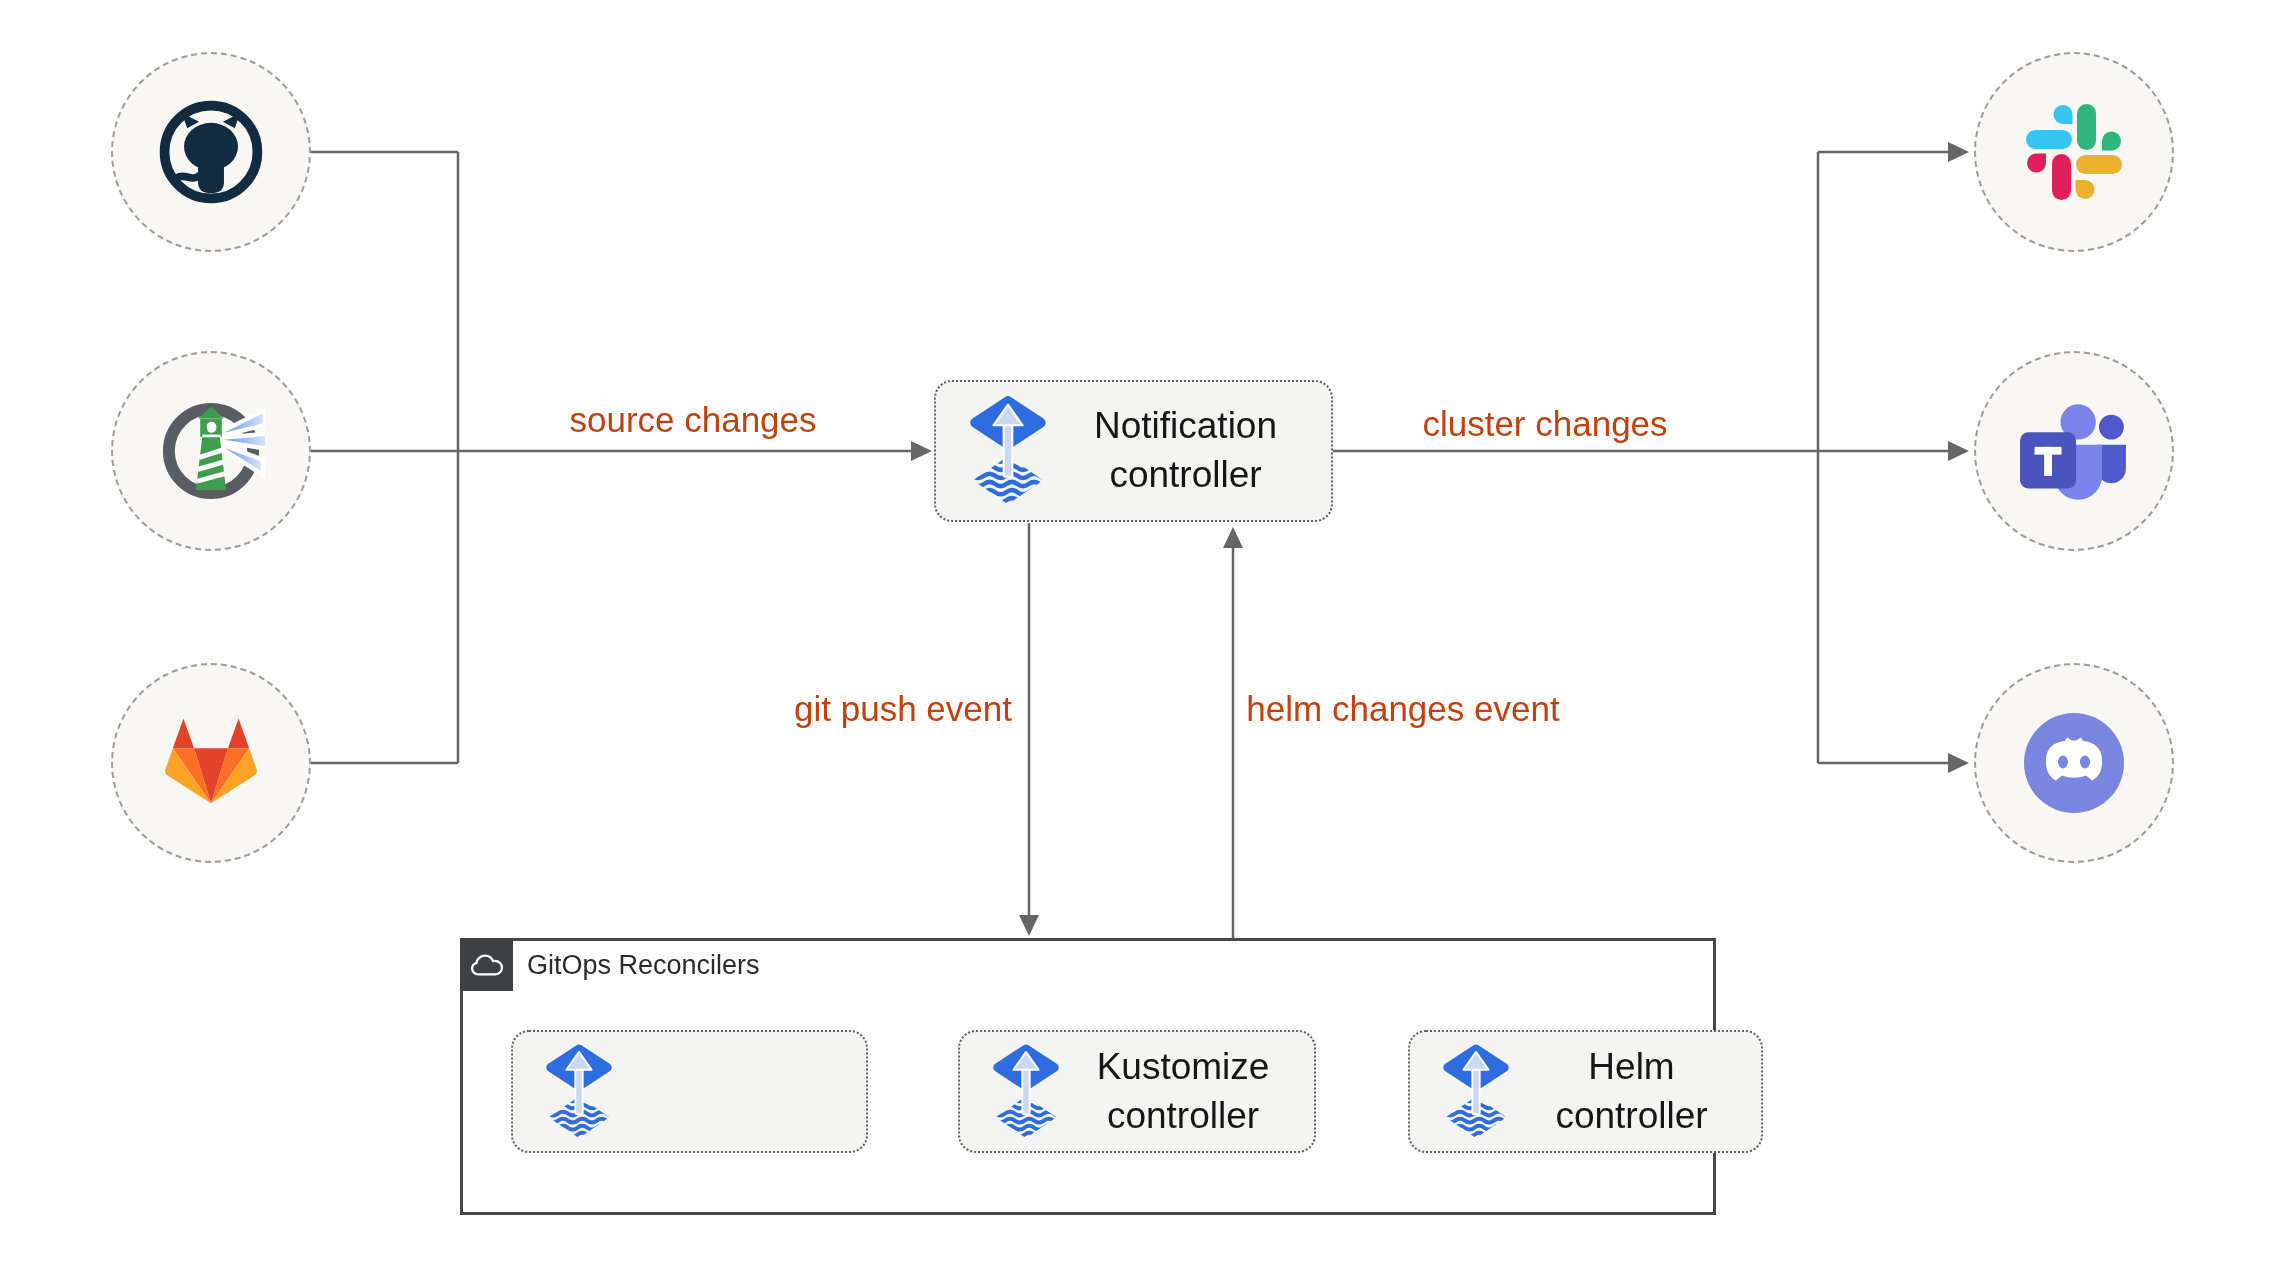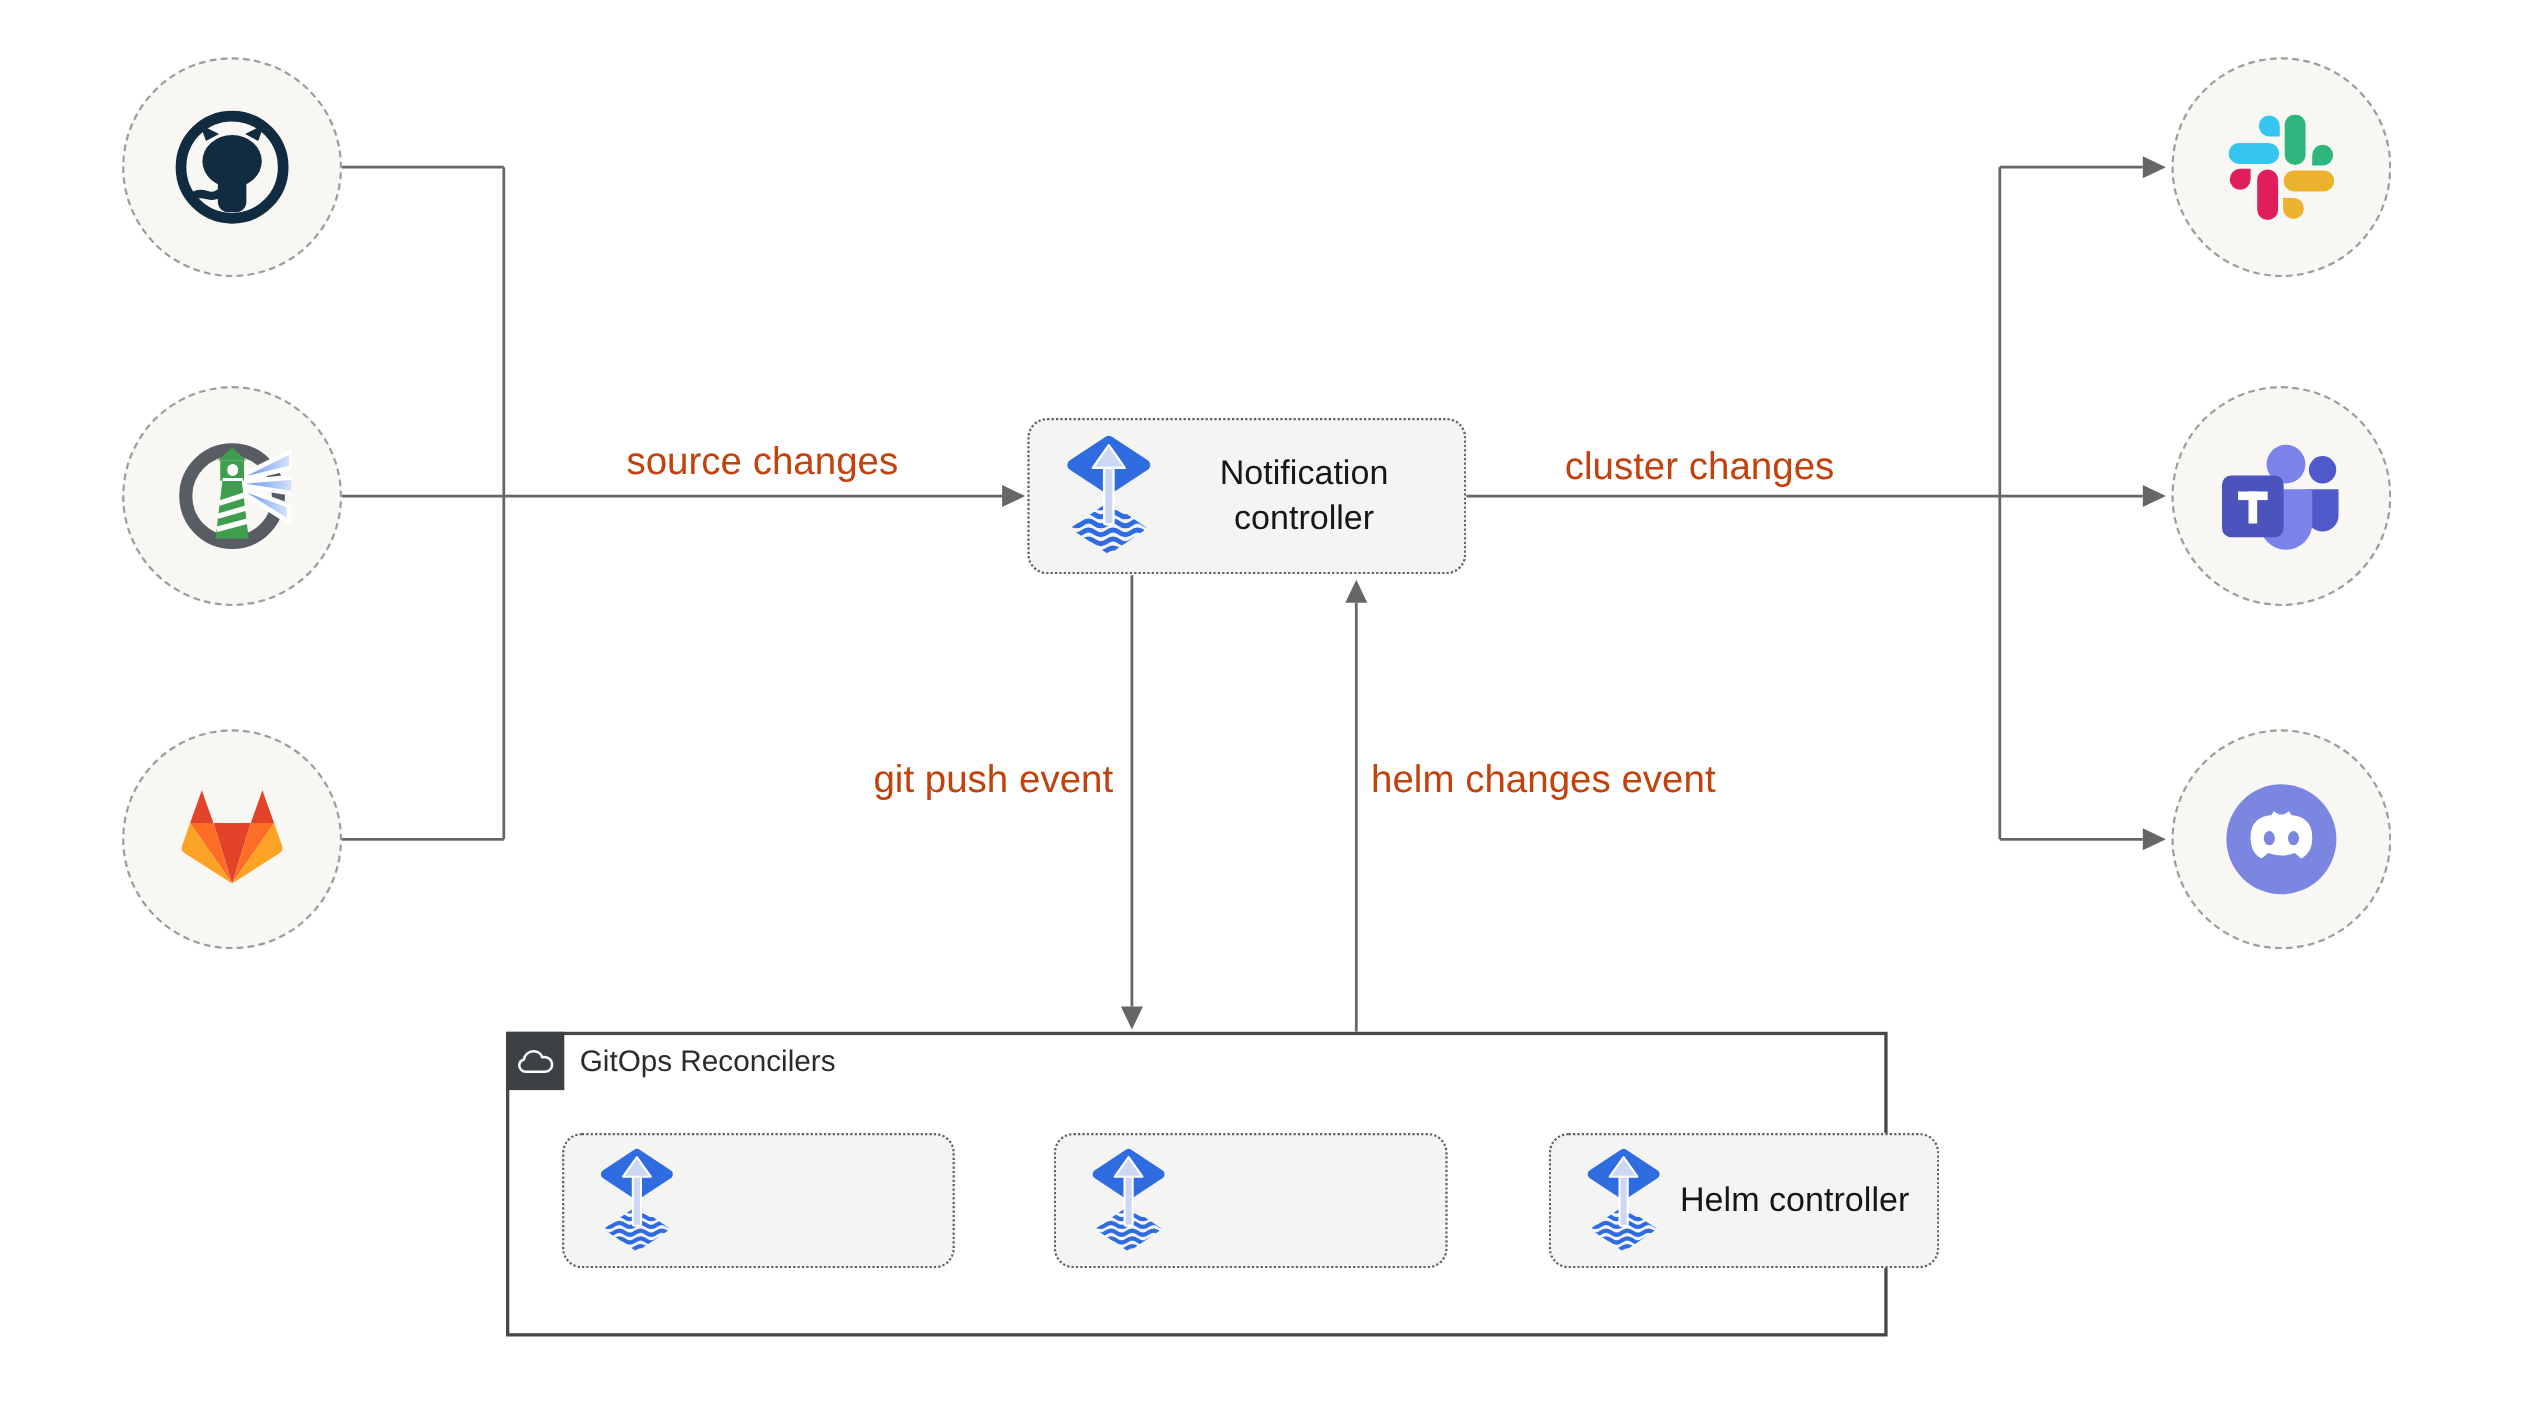--- a/index.html
+++ b/index.html
@@ -23,21 +23,21 @@
 
   
   .cbox {
     position:absolute; box-sizing:border-box;
     border:2.5px dotted #5f5f5f; border-radius:18px;
     background:var(--node-fill,#f4f4f3);
     display:flex; align-items:center;
   }
   .cbox .node-icon { margin-left:28px; flex:0 0 auto; }
   .cbox .label {
-    flex:1 1 auto; text-align:center; font-size:31px; line-height:1.32;
+    flex:1 1 auto; text-align:center; font-size:37px; line-height:1.32;
     color:#161616; padding:0 18px 0 6px;
   }
 
   
   .group { position:absolute; box-sizing:border-box; border:3px solid #474747; background:#ffffff; }
   .group-header {
     position:absolute; left:-3px; top:-3px; width:53px; height:53px;
     background:var(--group-header,#3d4144);
     display:flex; align-items:center; justify-content:center;
   }
@@ -278,20 +278,21 @@
               <path d="M-4,89.5 q6.5,-5 13,0 t13,0 t13,0 t13,0 t13,0 t13,0 t13,0 t13,0" fill="none" stroke="#2e6ce0" stroke-width="5.2"></path>
               <path d="M-4,99 q6.5,-5 13,0 t13,0 t13,0 t13,0 t13,0 t13,0 t13,0 t13,0" fill="none" stroke="#2e6ce0" stroke-width="5.2"></path>
               <path d="M-4,108.5 q6.5,-5 13,0 t13,0 t13,0 t13,0 t13,0 t13,0 t13,0 t13,0" fill="none" stroke="#2e6ce0" stroke-width="5.2"></path>
               <path d="M-4,118 q6.5,-5 13,0 t13,0 t13,0 t13,0 t13,0 t13,0 t13,0 t13,0" fill="none" stroke="#2e6ce0" stroke-width="5.2"></path>
               <path d="M-4,127.5 q6.5,-5 13,0 t13,0 t13,0 t13,0 t13,0 t13,0 t13,0 t13,0" fill="none" stroke="#2e6ce0" stroke-width="5.2"></path>
             </g>
       <rect x="45" y="38" width="10" height="62" rx="2" fill="#ccd8f3" stroke="#ffffff" stroke-width="2.5"></rect>
       <polygon points="50,16 67,40 33,40" fill="#ccd8f3" stroke="#ffffff" stroke-width="2.5" stroke-linejoin="round"></polygon>
     </svg>
         </span>
+      <div class="label">Kustomize controller</div>
     </div>
 
     <div class="cbox" style="left:945px; top:89px; width:355px; height:123px;">
       <span class="ic node-icon" style="width:76px;height:104px;">
           <svg viewBox="0 0 100 140">
       <defs>
               <clipPath id="fx5">
                 <polygon points="50,76 91,104 50,132 9,104"></polygon>
               </clipPath>
             </defs>

